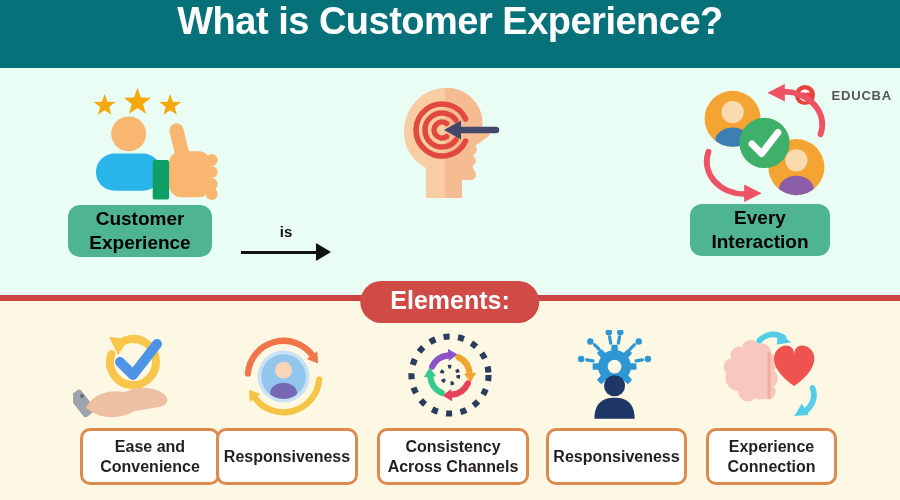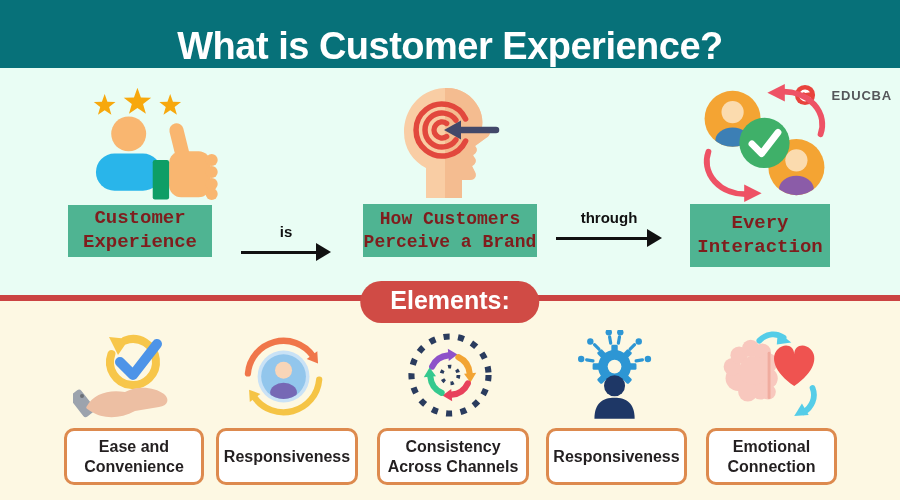--- a/index.html
+++ b/index.html
@@ -1,36 +1,36 @@
 <!DOCTYPE html>
 <html><head>
 <meta charset="utf-8">
 <style>
   * { margin:0; padding:0; box-sizing:border-box; }
   body { font-family:"Liberation Sans", sans-serif; background:#fff; }
   .stage { position:relative; width:900px; height:500px; overflow:hidden; background:#E9FDF4; }
 
   .header { position:absolute; top:0; left:0; width:900px; height:68px;
-            background:#077179; display:flex; align-items:flex-end; justify-content:center; }
+            background:#077179; display:flex; align-items:flex-start; justify-content:center; }
   .header h1 { color:#fff; font-size:38px; font-weight:bold; letter-spacing:-0.5px; }
 
   .mid { position:absolute; top:68px; left:0; width:900px; height:230px; background:#E9FDF4; }
   .bottom { position:absolute; top:298px; left:0; width:900px; height:202px; background:#FDF8E3; }
   .divider { position:absolute; top:295px; left:0; width:900px; height:6px; background:#CB4342; z-index:3; }
 
   .badge { position:absolute; top:281px; left:50%; transform:translateX(-50%);
            background:#D04B45; color:#fff; font-size:25px; font-weight:bold;
            padding:5px 30px 8px 30px; border-radius:22px; z-index:4; }
 
-  .pill { position:absolute; background:#4FB492; color:#7f1d1d; font-weight:bold;
-          border-radius:0; display:flex; align-items:center; justify-content:center;
-          text-align:center; line-height:1.25; z-index:2;font-family:Liberation Mono, monospace; }
+  .pill { position:absolute; background:#4FB492; color:#000000; font-weight:bold;
+          border-radius:12px; display:flex; align-items:center; justify-content:center;
+          text-align:center; line-height:1.25; z-index:2; }
   .pill1 { left:68px;  top:205px; width:144px; height:52px; font-size:19px; }
   .pill2 { left:363px; top:204px; width:174px; height:53px; font-size:18px; }
-  .pill3 { left:690px; top:204px; width:140px; height:63px; font-size:19px; }
+  .pill3 { left:690px; top:204px; width:140px; height:52px; font-size:19px; }
 
   .conn { position:absolute; z-index:2; }
   .conn1 { left:241px; top:211px; width:90px;margin-top:12px; }
   .conn2 { left:556px; top:209px; width:106px; }
   .conn-label { text-align:center; font-size:15px; font-weight:bold; color:#111; margin-bottom:3px; }
   .conn-arrow { display:flex; align-items:center; }
   .conn-arrow .line { height:3px; background:#111; flex:1; }
   .conn-arrow .head { width:0; height:0; border-left:15px solid #111;
                       border-top:9px solid transparent; border-bottom:9px solid transparent; }
 
@@ -41,21 +41,21 @@
   .ic-ease           { left:73px;  top:328px; width:112px; }
   .ic-personal       { left:237px; top:330px; width:94px; }
   .ic-consistency    { left:403px; top:328px; width:94px; }
   .ic-responsive     { left:567px; top:330px; width:96px; }
   .ic-emotional      { left:713px; top:330px; width:116px; }
 
   .ebox { position:absolute; top:428px; height:57px; background:#fff;
           border:3px solid #DD8A4E; border-radius:10px; z-index:2;
           display:flex; align-items:center; justify-content:center; text-align:center;
           font-size:16px; font-weight:bold; color:#231F20; line-height:1.25; padding:2px 6px; }
-  .ebox1 { left:64px;  width:140px; }
+  .ebox1 { left:80px;  width:140px; }
   .ebox2 { left:216px; width:142px; }
   .ebox3 { left:377px; width:152px; }
   .ebox4 { left:546px; width:141px; }
   .ebox5 { left:706px; width:131px; }
 
   .logo { position:absolute; top:84px; right:8px; display:flex; align-items:center; gap:16px; z-index:2; }
   .logo-text { font-size:13px; font-weight:bold; color:#55565A; letter-spacing:0.8px; }
 </style>
 </head>
 <body>
@@ -130,32 +130,24 @@
     <ellipse cx="108" cy="109" rx="18" ry="14" fill="#8B5CA8" clip-path="url(#av2)"></ellipse>
     <circle cx="75" cy="61" r="26" fill="#3FB069"></circle>
     <path d="M62 62 L72 72 L89 50" fill="none" stroke="#fff" stroke-width="7" stroke-linecap="round" stroke-linejoin="round"></path>
     <path d="M93 8 A40 34 0 0 1 133 52" fill="none" stroke="#EE5265" stroke-width="6" stroke-linecap="round"></path>
     <polygon points="78,9 96,0 96,18" fill="#EE5265"></polygon>
     <path d="M57 114 A40 34 0 0 1 17 70" fill="none" stroke="#EE5265" stroke-width="6" stroke-linecap="round"></path>
     <polygon points="72,113 54,104 54,122" fill="#EE5265"></polygon>
   </svg>
 
   <div class="pill pill1">Customer Experience</div>
-  <div class="pill pill2">How Customers Perceive a Brand</div>
   <div class="pill pill3">Every Interaction</div>
 
   <div class="conn conn1">
     <div class="conn-label">is</div>
-    <div class="conn-arrow">
-        <div class="line"></div>
-        <div class="head"></div>
-      </div>
-  </div>
-  <div class="conn conn2">
-    <div class="conn-label">through</div>
     <div class="conn-arrow">
         <div class="line"></div>
         <div class="head"></div>
       </div>
   </div>
 
   <div class="bottom"></div>
   <div class="divider"></div>
   <div class="badge">Elements:</div>
 
@@ -251,15 +243,15 @@
     <path d="M48 11 C56 3 66 3 73 8" fill="none" stroke="#55CDE8" stroke-width="6" stroke-linecap="round"></path>
     <polygon points="81,13 67,2 66,15" fill="#55CDE8"></polygon>
     <path d="M103 60 C107 70 102 80 94 85" fill="none" stroke="#55CDE8" stroke-width="6" stroke-linecap="round"></path>
     <polygon points="84,89 99,88 92,76" fill="#55CDE8"></polygon>
   </svg>
 
   <div class="ebox ebox1">Ease and Convenience</div>
   <div class="ebox ebox2">Responsiveness</div>
   <div class="ebox ebox4">Responsiveness</div>
   <div class="ebox ebox3">Consistency Across Channels</div>
-  <div class="ebox ebox5">Emotional Connection</div>
+  <div class="ebox ebox5">Experience Connection</div>
 
 </div>
 
 </body></html>

